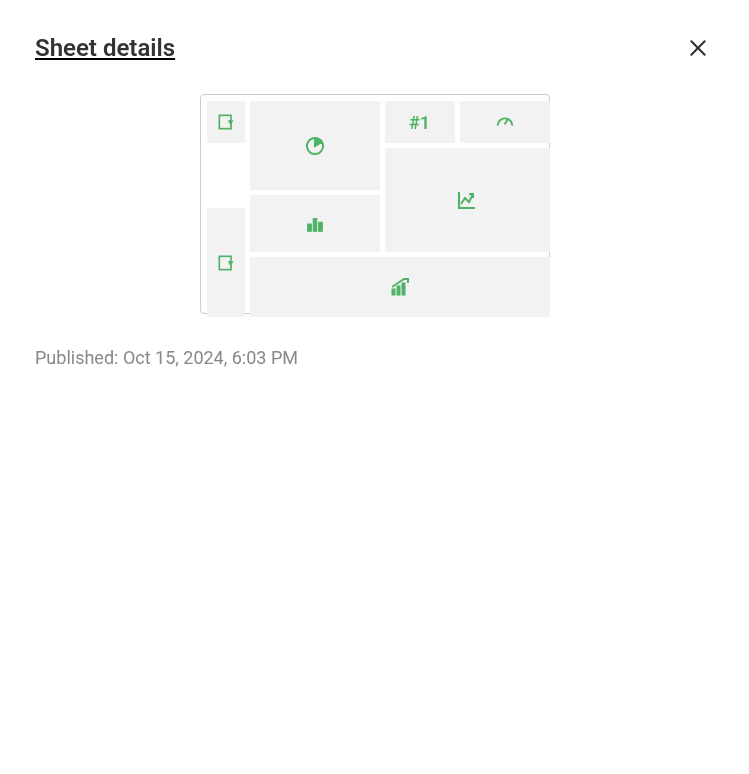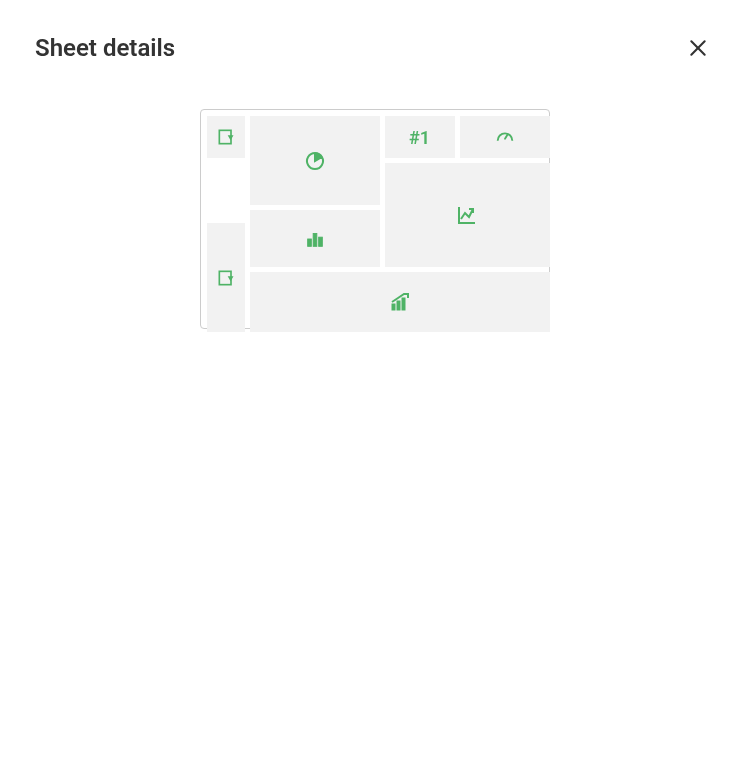--- a/index.html
+++ b/index.html
@@ -19,21 +19,22 @@
       width: 100%;
       height: 100%;
       padding: 32px 35px;
       background: #ffffff;
       border-radius: 8px;
     }
     .header {
       display: flex;
       justify-content: space-between;
       align-items: center;
-      margin-bottom: 45px;
+      margin-bottom: 30px;
+      text-decoration: underline;
     }
     .title {
       font-size: 24px;
       font-weight: 600;
       color: #333333;
     }
     .close-btn {
       background: none;
       border: none;
       cursor: pointer;
@@ -170,14 +171,17 @@
         <rect x="4" y="14" width="3" height="6" fill="#4fb366"></rect>
         <rect x="9" y="11" width="3" height="9" fill="#4fb366"></rect>
         <rect x="14" y="8" width="3" height="12" fill="#4fb366"></rect>
         <polyline points="4,12 10,8 16,4 20,4" fill="none" stroke="#4fb366" stroke-width="2"></polyline>
         <polyline points="16,4 20,4 20,8" fill="none" stroke="#4fb366" stroke-width="2"></polyline>
       </svg>
     </div>
   </div>
 
   <div class="details">
+    <div class="meta-line">
+      <span>Published: </span><span>Oct 15, 2024, 6:03 PM</span>
+    </div>
   </div>
 </div>
 
 </body></html>

